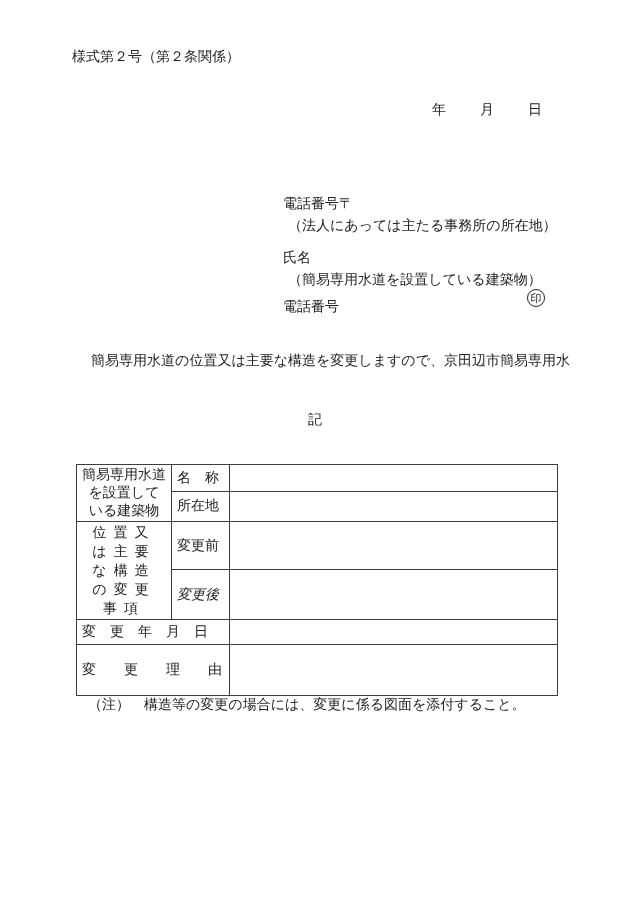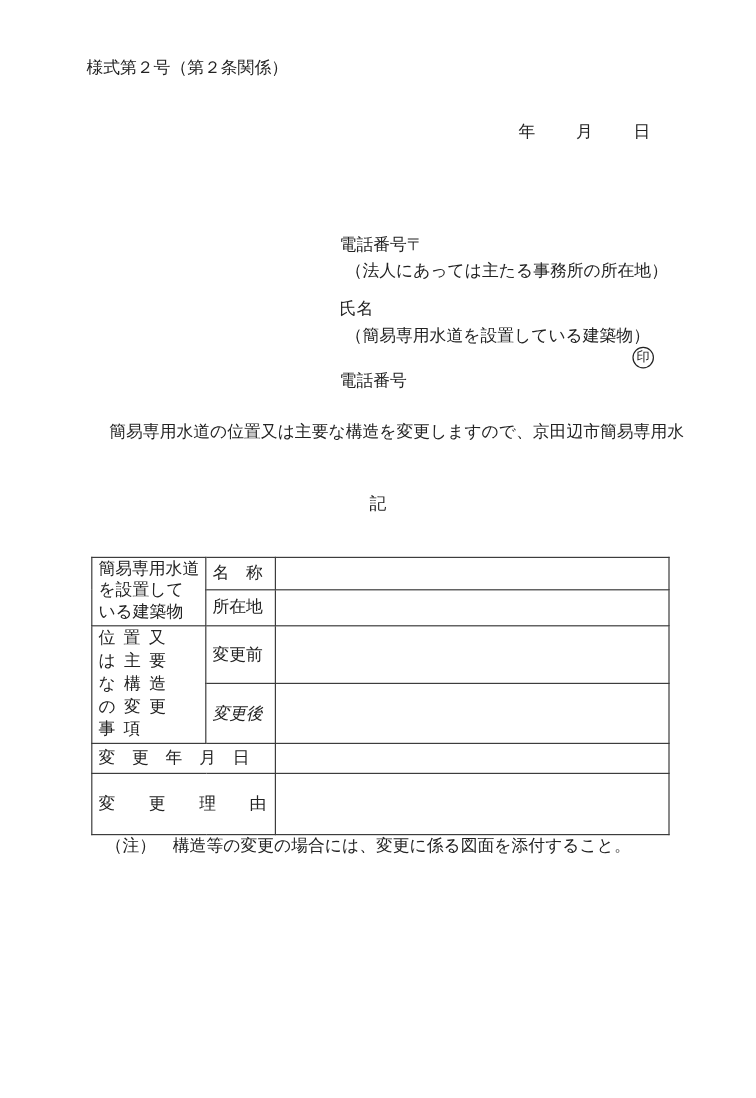--- a/index.html
+++ b/index.html
@@ -31,21 +31,21 @@
   .name-label { left: 283px; top: 249px; }
   .name-note { left: 288px; top: 271px; }
   .seal {
     left: 527px; top: 289px;
     width: 16px; height: 16px;
     border: 1px solid #222222;
     border-radius: 50%;
     display: flex; align-items: center; justify-content: center;
   }
   .seal-char { font-size: 11px; line-height: 1; }
-  .phone-label { left: 283px; top: 309px; }
+  .phone-label { left: 283px; top: 298px; }
 
   .body-text { left: 72px; top: 349px; width: 498px; line-height: 23px; white-space: normal; }
   .body-line { white-space: pre-wrap; text-align: right; }
 
   .record-heading { left: 0; width: 630px; top: 411px; text-align: center; }
 
   table.report {
     position: absolute;
     left: 76px; top: 464px;
     border-collapse: collapse;
@@ -63,21 +63,21 @@
   .col-sub   { width: 58px; }
   .col-val   { width: 328px; }
 
   tr.row-name   { height: 25px; }
   tr.row-loc    { height: 28px; }
   tr.row-before { height: 45px; }
   tr.row-after  { height: 46px; font-style: italic; }
   tr.row-date   { height: 25px; margin-left: 19px; }
   tr.row-reason { height: 51px; }
 
-  td.group-cell { line-height: 18px; white-space: normal; }
+  td.group-cell { line-height: 18px; white-space: normal; text-align: center; }
   td.group-cell.spaced { letter-spacing: 7px; line-height: 19px; }
   td.merged-cell { white-space: pre; }
 
   .note { left: 88px; top: 696px; text-align: center; }
 </style>
 </head>
 <body>
 
 <div class="page">
 

